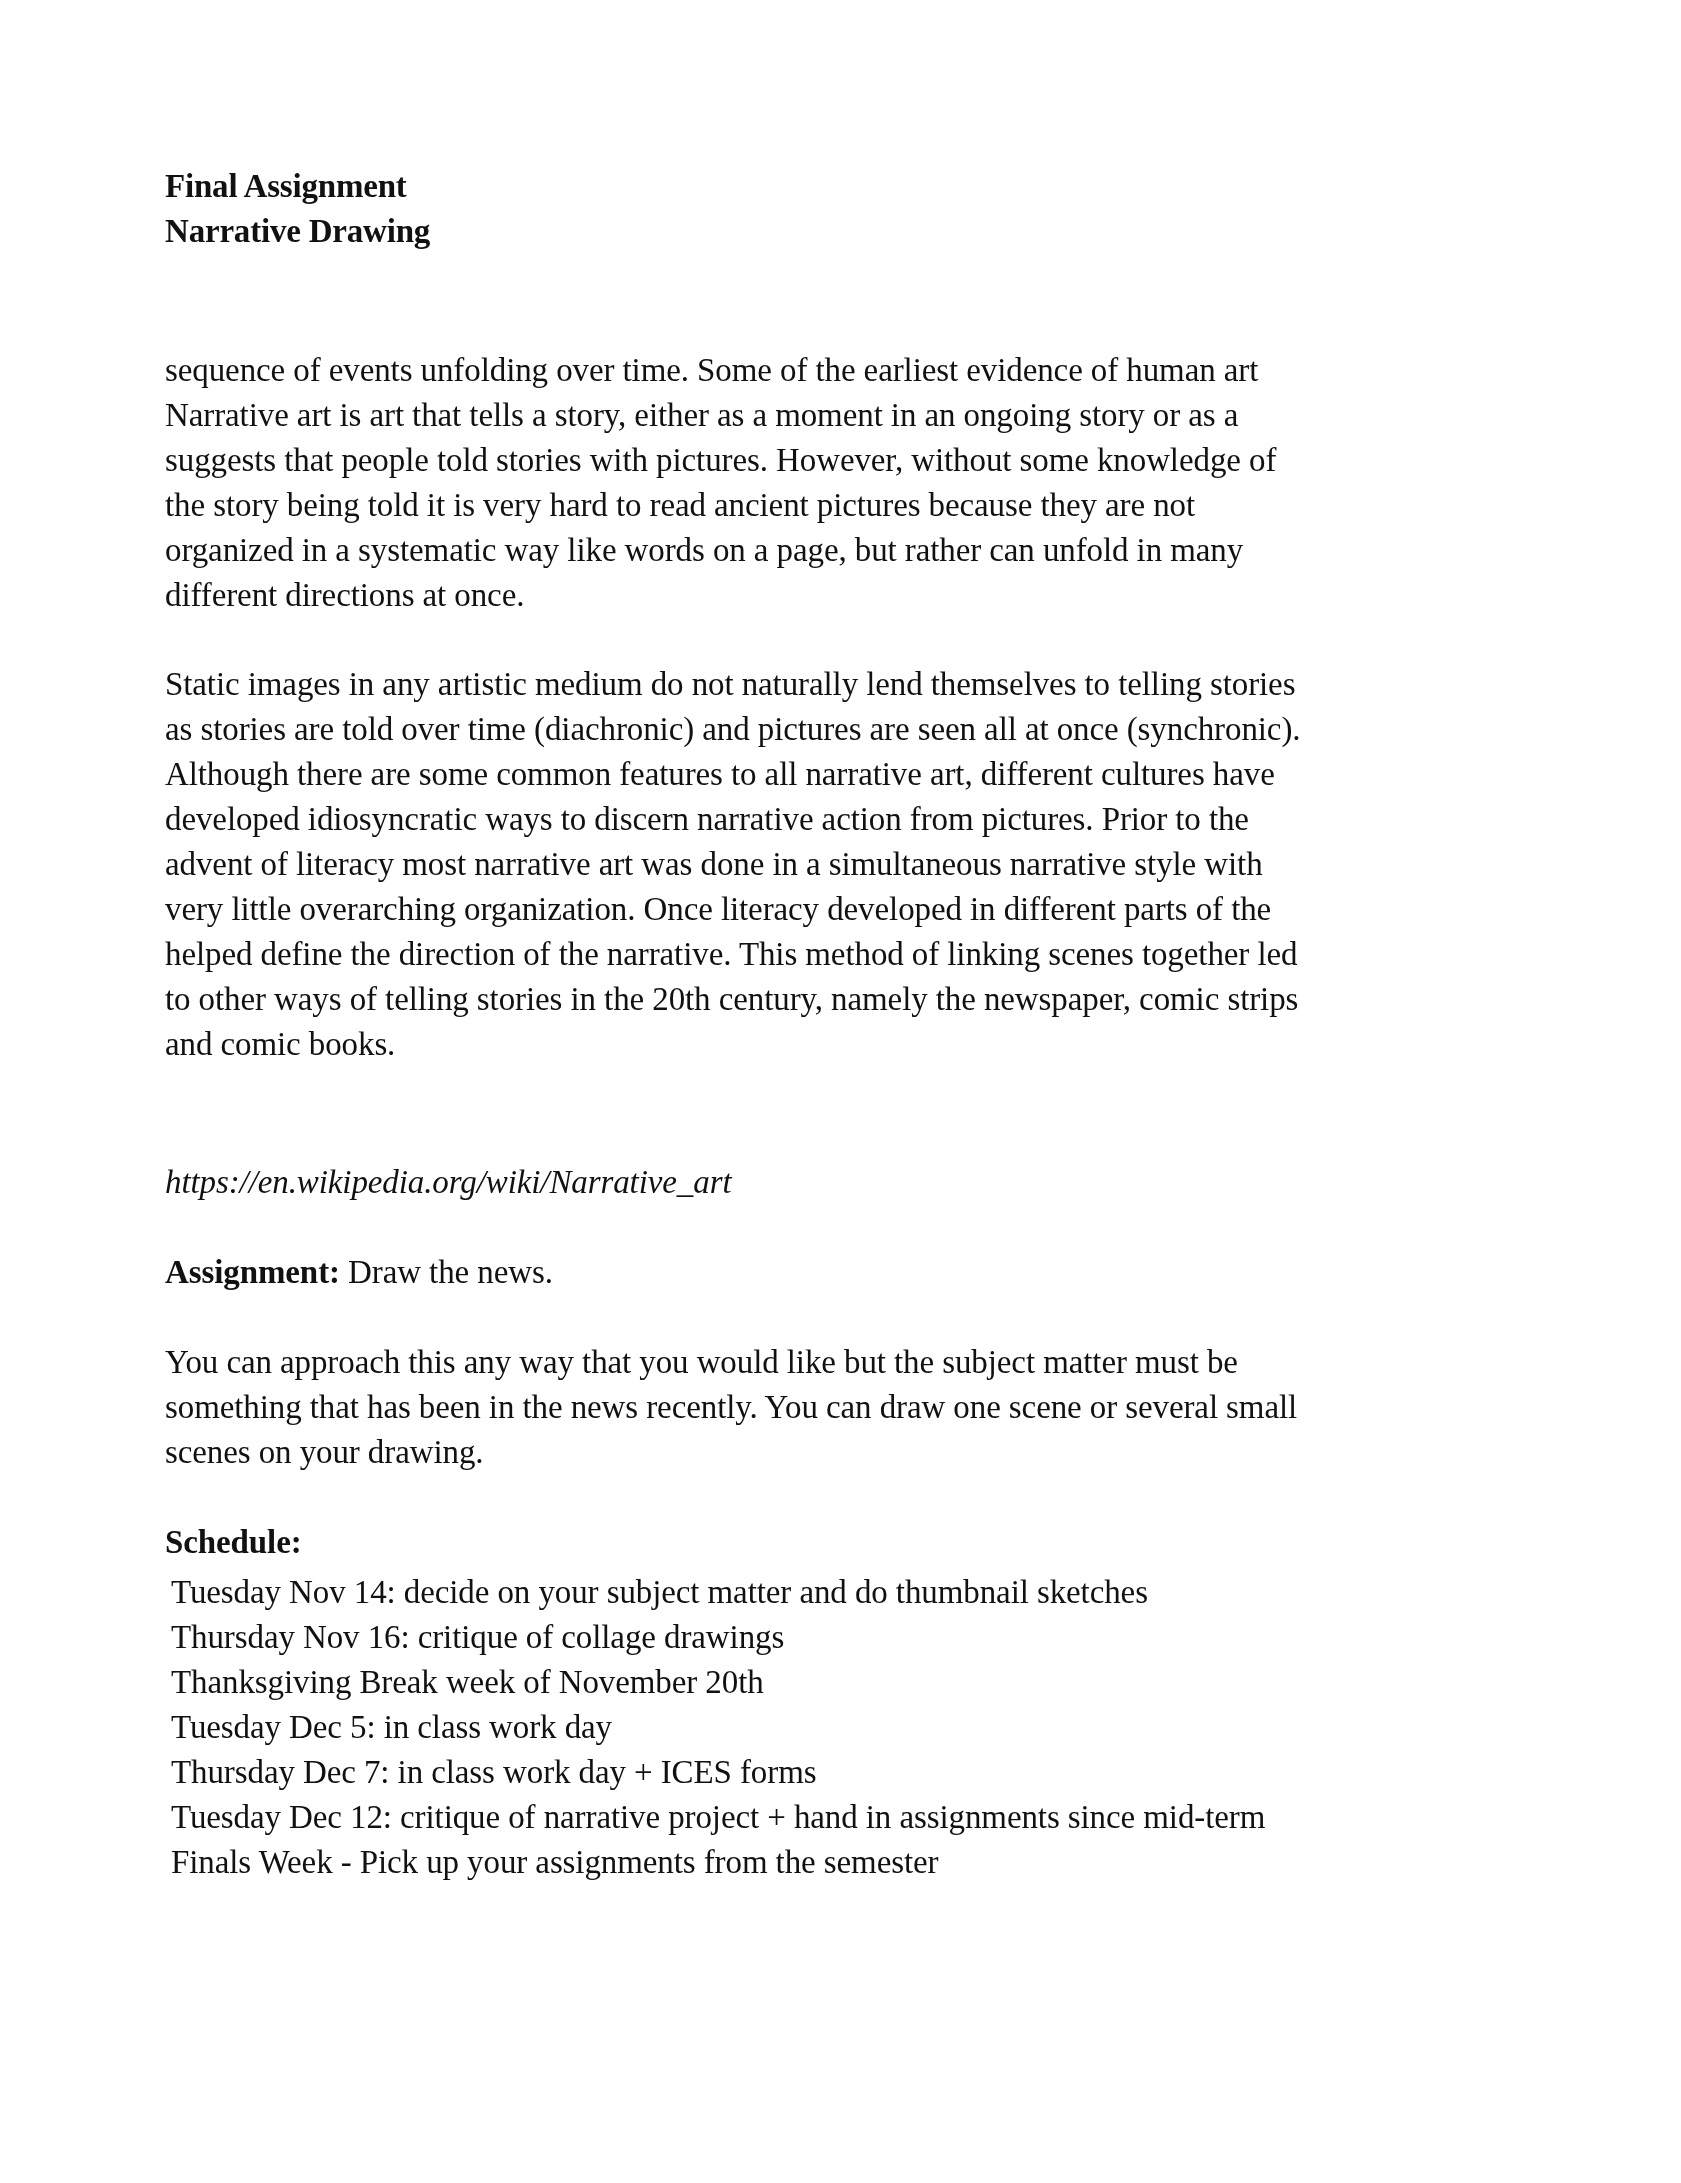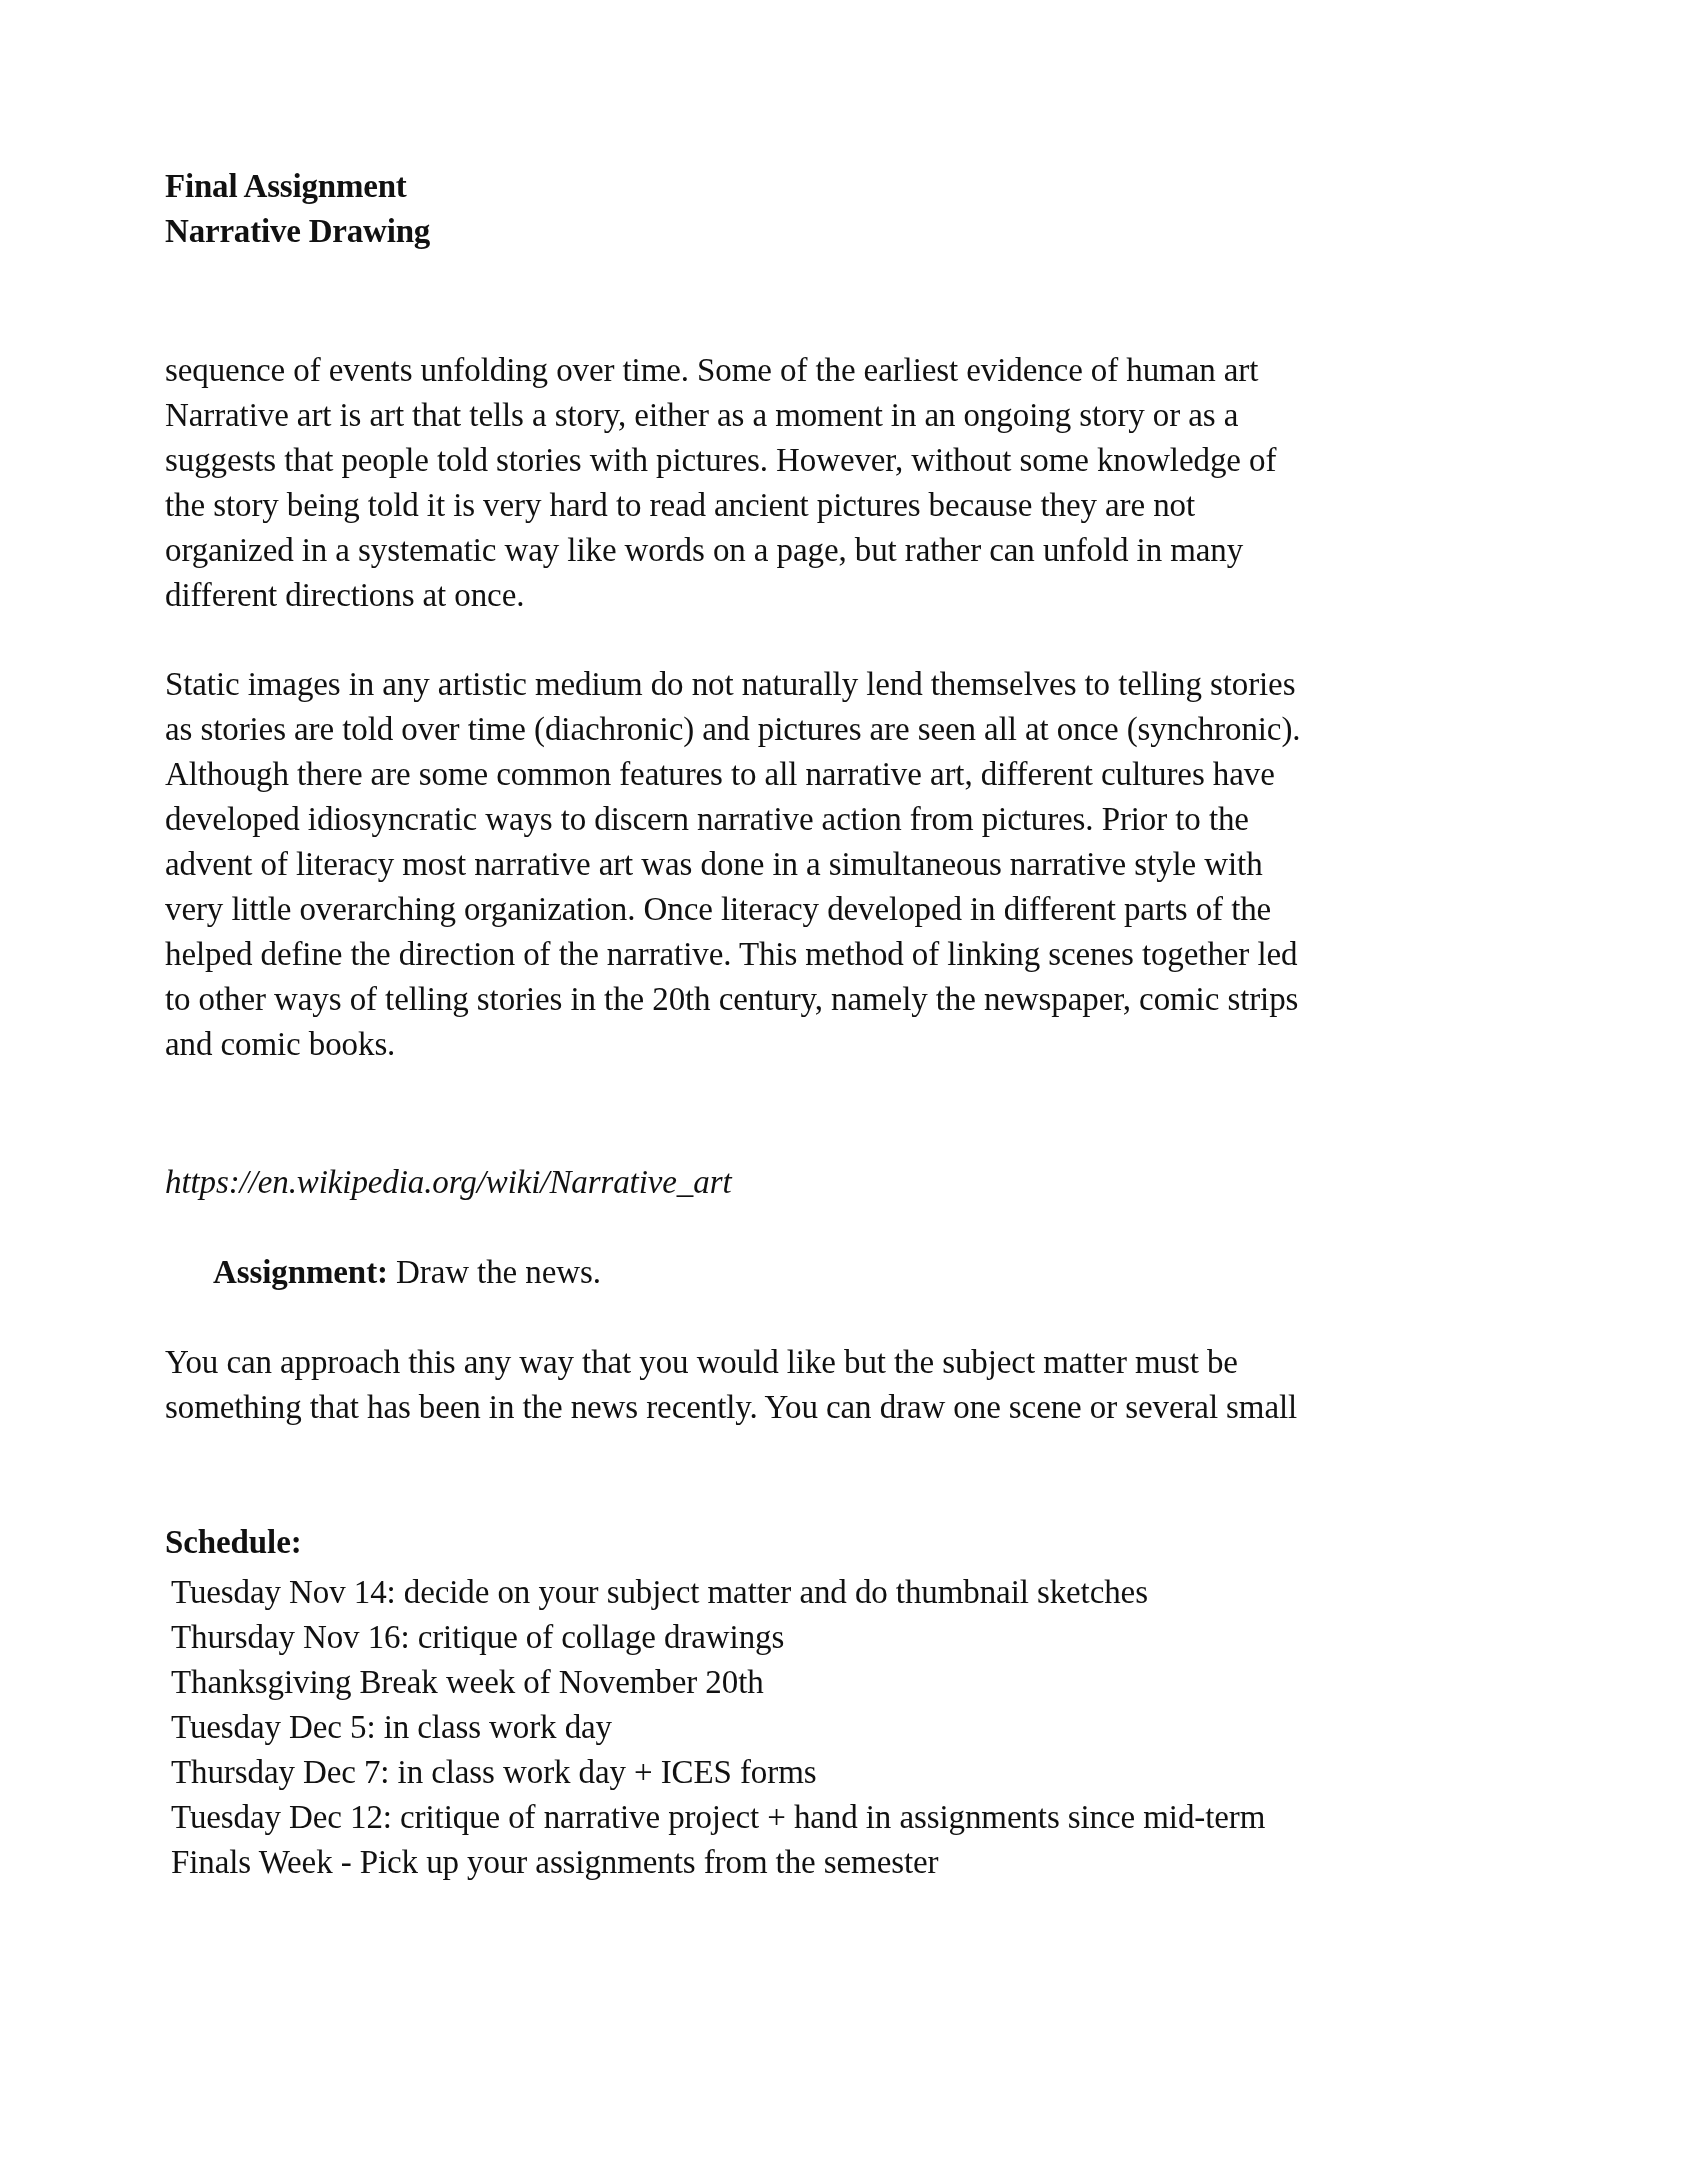--- a/index.html
+++ b/index.html
@@ -42,21 +42,21 @@
       line-height: 45px;
       letter-spacing: -0.1px;
     }
     .para .line {
       display: block;
       white-space: nowrap;
     }
     #para1 { top: 348px; }
     #para2 { top: 662px; }
     #source-link { top: 1160px; font-style: italic; }
-    #assignment { top: 1250px; margin-left: 48px; }
+    #assignment { top: 1250px; }
     #assignment .label { font-weight: bold; }
     #para3 { top: 1340px; }
     #schedule-heading { top: 1520px; font-weight: bold; }
     #schedule-list {
       position: absolute;
       left: 0;
       top: 1564px;
       font-size: 33px;
       line-height: 45px;
       letter-spacing: -0.1px;
@@ -101,20 +101,21 @@
 
   <div class="para" id="source-link">https://en.wikipedia.org/wiki/Narrative_art</div>
 
   <div class="para" id="assignment">
     <span class="label">Assignment:</span><span> Draw the news.</span>
   </div>
 
   <div class="para" id="para3">
     <span class="line">You can approach this any way that you would like but the subject matter must be</span>
     <span class="line">something that has been in the news recently.  You can draw one scene or several small</span>
+    <span class="line">scenes on your drawing.</span>
   </div>
 
   <div class="para" id="schedule-heading">Schedule:</div>
 
   <ul id="schedule-list">
     <li>Tuesday Nov 14: decide on your subject matter and do thumbnail sketches</li>
     <li>Thursday Nov 16: critique of collage drawings</li>
     <li>Thanksgiving Break week of November 20th</li>
     <li>Tuesday Dec 5: in class work day</li>
     <li>Thursday Dec 7: in class work day + ICES forms</li>

